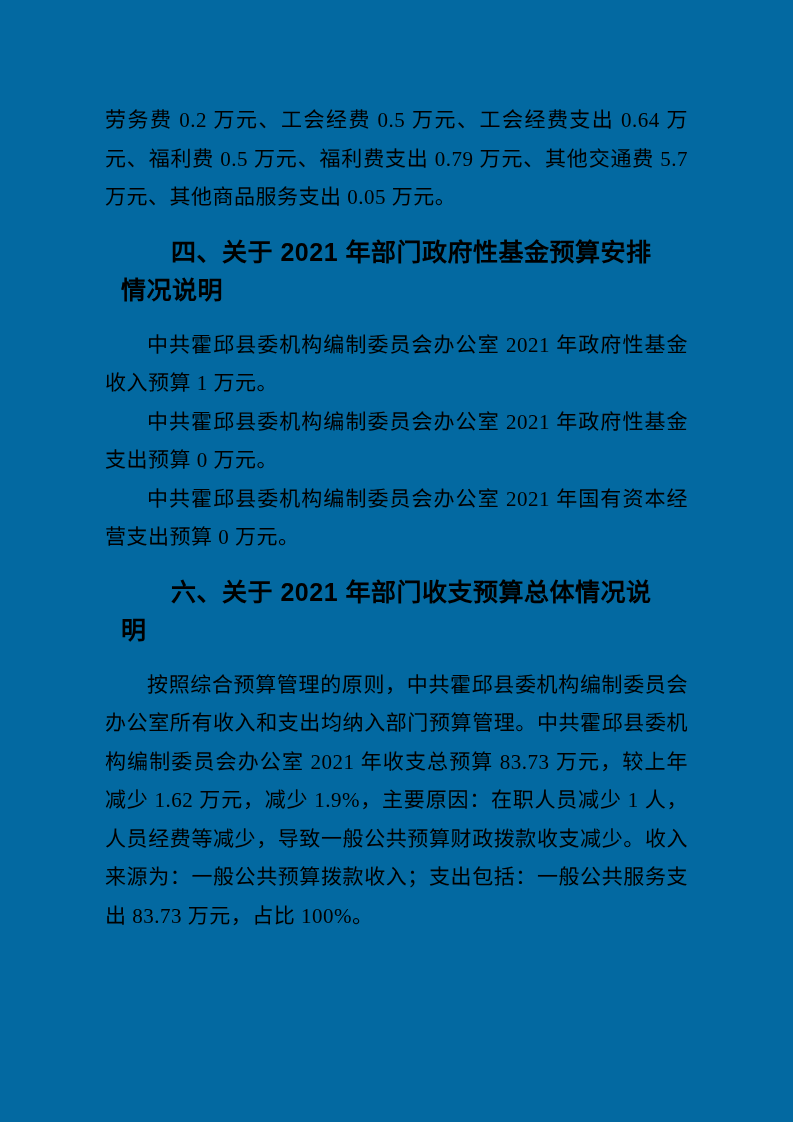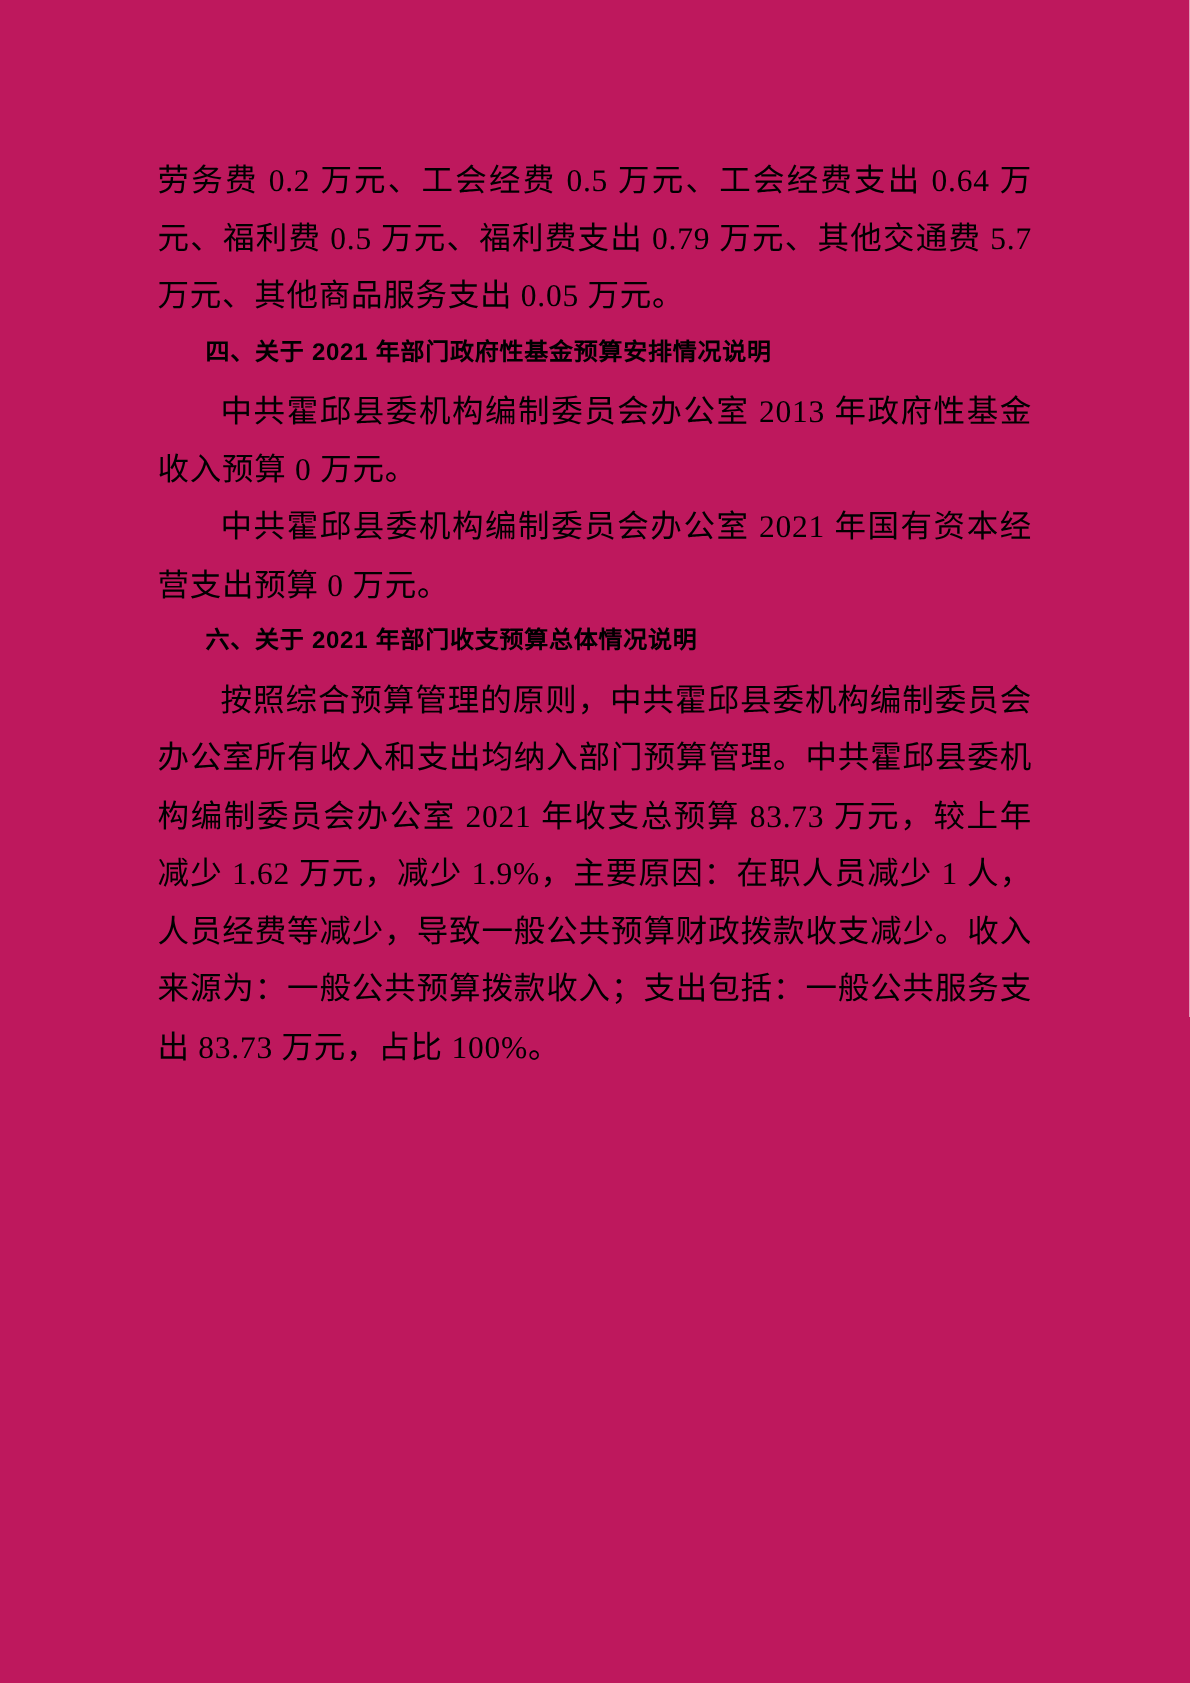--- a/index.html
+++ b/index.html
@@ -5,21 +5,21 @@
   html, body {
     margin: 0;
     padding: 0;
     background: #ffffff;
   }
   .page {
     position: relative;
     width: 793px;
     height: 1122px;
     margin: 0 auto;
-    background: #be185d;
+    background: #0369a1;
     overflow: hidden;
     box-sizing: border-box;
     padding: 101px 105px 0 105px;
     color: #000000;
   }
   .doc {
     width: 583px;
   }
   .para {
     margin: 0;
@@ -28,42 +28,43 @@
     line-height: 38.5px;
     text-align: justify;
     text-indent: 2em;
     letter-spacing: 0.5px;
     word-break: break-all;
   }
   .para.noindent {
     text-indent: 0;
   }
   .heading {
-    margin: 0;
+    margin: 16px;
     font-family: "Liberation Sans", "DejaVu Sans", sans-serif;
     font-weight: bold;
-    font-size: 16px;
+    font-size: 25px;
     line-height: 38.5px;
     text-align: left;
     text-indent: 2em;
     letter-spacing: 0.5px;
   }
 </style>
 </head>
 <body>
 
 <div class="page">
   <div class="doc">
 
     <p class="para noindent">劳务费 0.2 万元、工会经费 0.5 万元、工会经费支出 0.64 万元、福利费 0.5 万元、福利费支出 0.79 万元、其他交通费 5.7 万元、其他商品服务支出 0.05 万元。</p>
 
     <h2 class="heading">四、关于 2021 年部门政府性基金预算安排情况说明</h2>
 
-    <p class="para">中共霍邱县委机构编制委员会办公室 2013 年政府性基金收入预算 0 万元。</p>
+    <p class="para">中共霍邱县委机构编制委员会办公室 2021 年政府性基金收入预算 1 万元。</p>
 
+    <p class="para">中共霍邱县委机构编制委员会办公室 2021 年政府性基金支出预算 0 万元。</p>
 
 
 
     <p class="para">中共霍邱县委机构编制委员会办公室 2021 年国有资本经营支出预算 0 万元。</p>
 
     <h2 class="heading">六、关于 2021 年部门收支预算总体情况说明</h2>
 
     <p class="para">按照综合预算管理的原则，中共霍邱县委机构编制委员会办公室所有收入和支出均纳入部门预算管理。中共霍邱县委机构编制委员会办公室 2021 年收支总预算 83.73 万元，较上年减少 1.62 万元，减少 1.9%，主要原因：在职人员减少 1 人，人员经费等减少，导致一般公共预算财政拨款收支减少。收入来源为：一般公共预算拨款收入；支出包括：一般公共服务支出 83.73 万元，占比 100%。</p>
 
 

